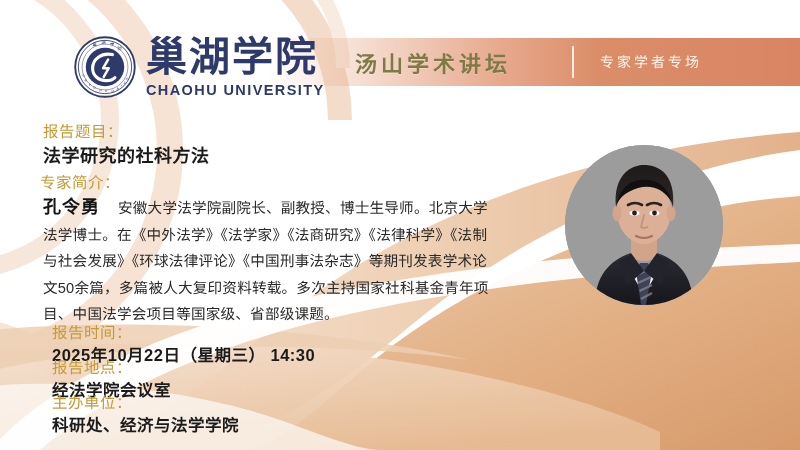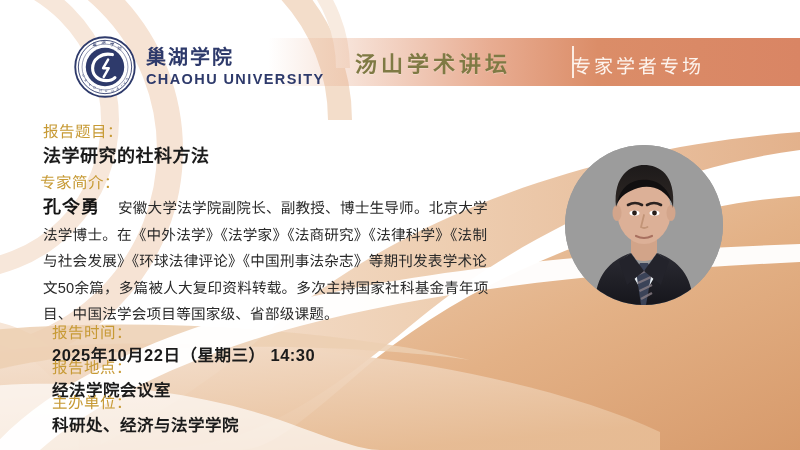--- a/index.html
+++ b/index.html
@@ -30,32 +30,32 @@
     font-family:"DejaVu Serif","Liberation Serif",serif;
     white-space:nowrap;
     text-shadow:0 1px 0 rgba(255,255,255,0.25);
     margin-left:15px;
   }
   .banner-divider{
     position:absolute;left:572px;top:46px;width:2px;height:32px;
     background:#fdf3ec;opacity:.92;
   }
   .banner-sub{
-    position:absolute;left:572px;top:51px;
-    font-size:19px;letter-spacing:3px;color:#fdf4ee;
+    position:absolute;left:600px;top:51px;
+    font-size:14px;letter-spacing:3px;color:#fdf4ee;
     font-family:"DejaVu Serif","Liberation Serif",serif;
     white-space:nowrap;
   }
 
   
   .logo-wrap{position:absolute;left:74px;top:36px;display:flex;align-items:center;}
   .logo-seal{width:62px;height:62px;flex:0 0 auto;}
   .logo-text{margin-left:10px;line-height:1;}
   .logo-cn{
-    font-size:20px;font-weight:bold;color:#2e3a6b;letter-spacing:2px;
+    font-size:41px;font-weight:bold;color:#2e3a6b;letter-spacing:2px;
     font-family:"DejaVu Serif","Liberation Serif",serif;white-space:nowrap;
   }
   .logo-en{
     margin-top:5px;font-size:14.5px;font-weight:bold;color:#2e3a6b;
     letter-spacing:1.4px;white-space:nowrap;
   }
 
   
   .row{position:absolute;display:flex;align-items:baseline;white-space:nowrap;flex-direction:column;}
   .label{

